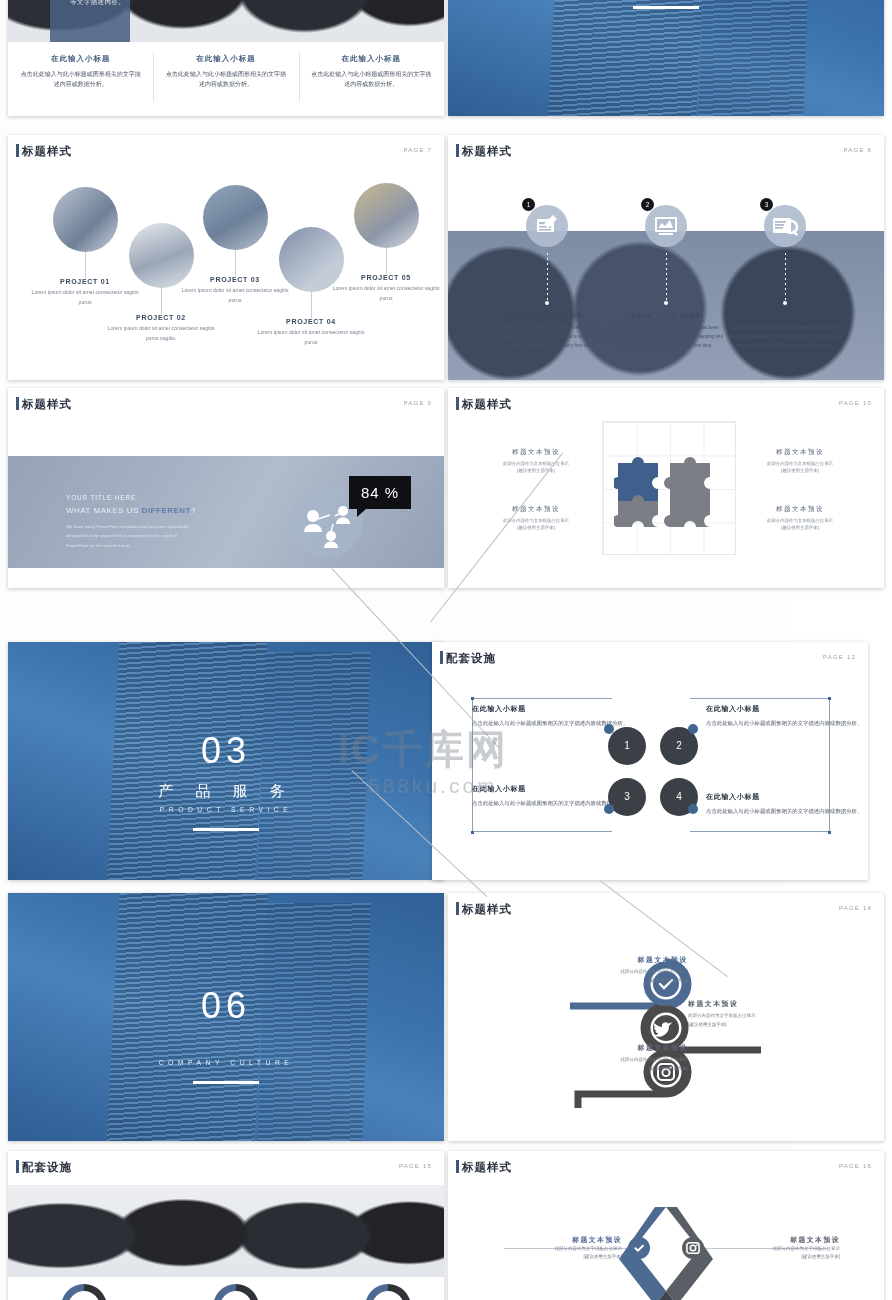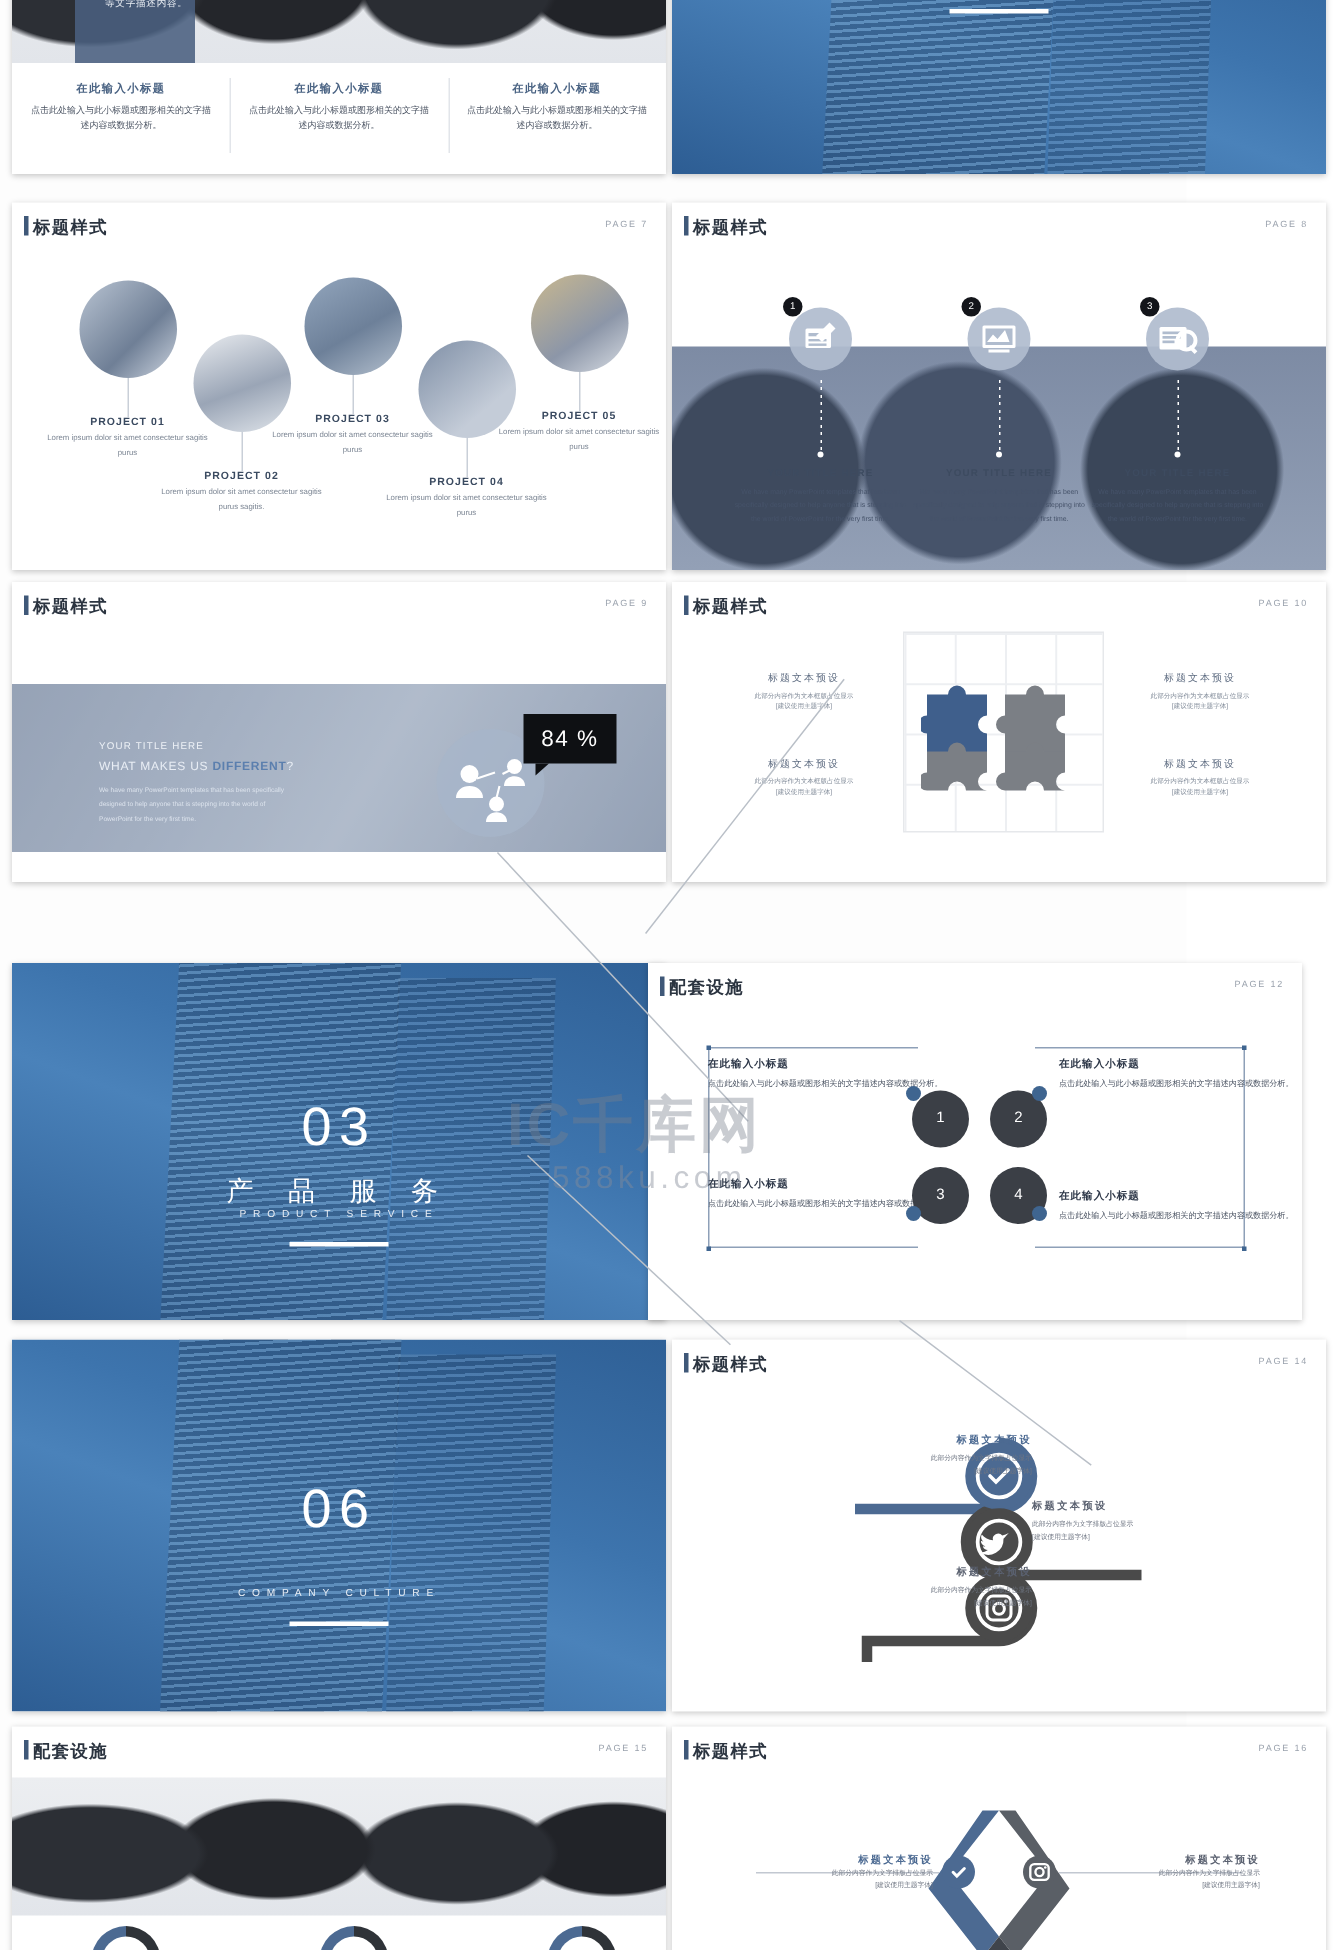--- a/index.html
+++ b/index.html
@@ -127,21 +127,21 @@
     background-image:
       linear-gradient(#edeff2 1px, transparent 1px),
       linear-gradient(90deg,#edeff2 1px, transparent 1px);
     background-size:33.5px 33.5px; }
 
   
   #c7 { left:8px; top:642px; width:436px; height:238px; }
   #c9 { left:8px; top:893px; width:436px; height:248px; }
   .sec-num { position:absolute; width:100%; text-align:center; font-size:36px;
     color:#fff; font-weight:300; letter-spacing:5px; }
-  .sec-cn { position:absolute; width:100%; text-align:center; font-size:18px;
+  .sec-cn { position:absolute; width:100%; text-align:center; font-size:15px;
     color:#fff; letter-spacing:9px; }
   .sec-en { position:absolute; width:100%; text-align:center; font-size:6.8px;
     color:#e7ecf3; letter-spacing:4.5px; }
   .sec-rule { position:absolute; left:50%; margin-left:-33px; width:66px;
     height:3px; background:#fff; }
 
   
   #c8 { left:432px; top:642px; width:436px; height:238px; }
   .p12-blk { position:absolute; width:160px; }
   .p12-t { font-size:7px; font-weight:bold; color:#2d3748; letter-spacing:.7px; }

